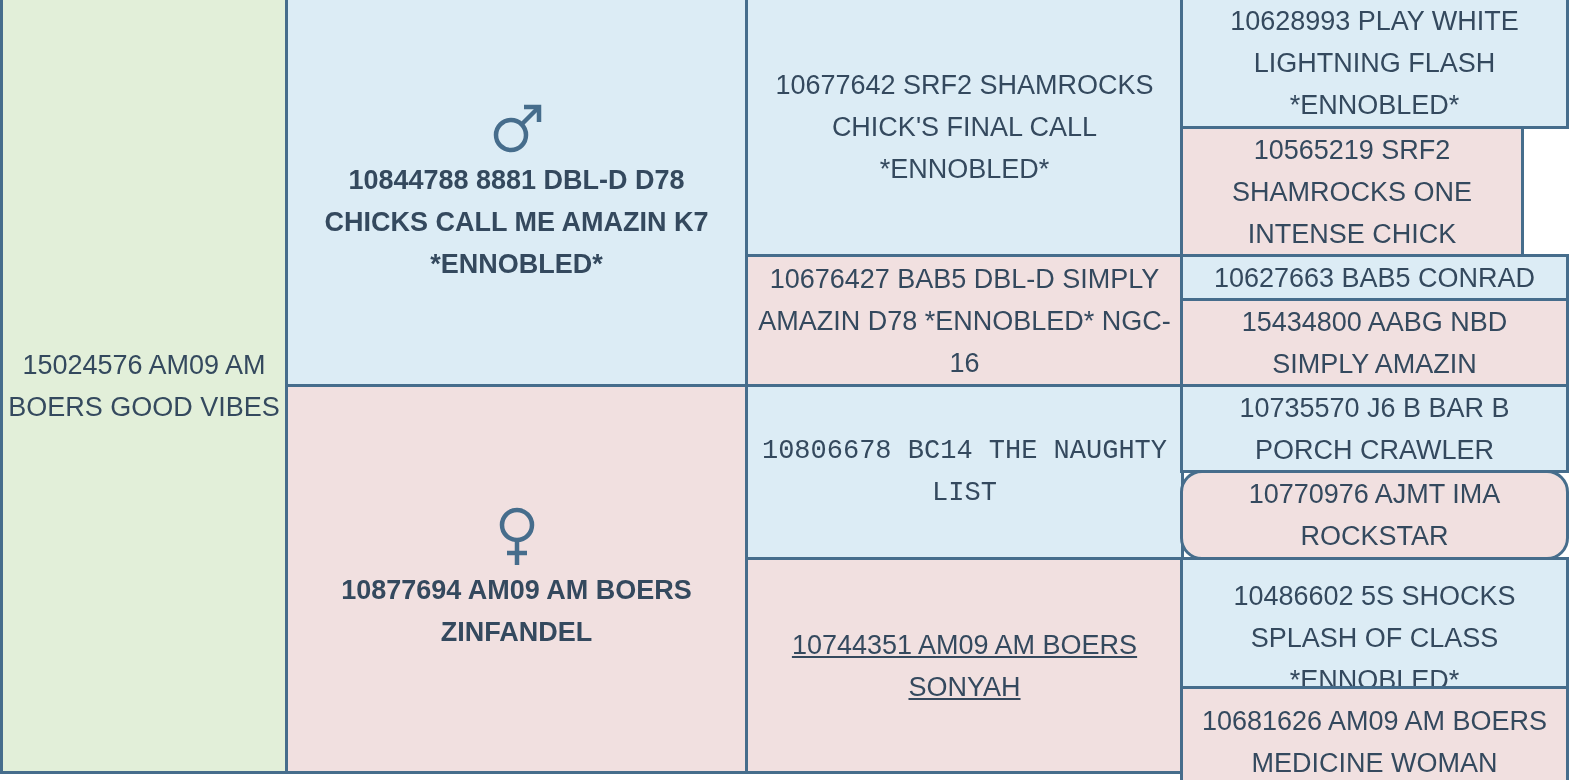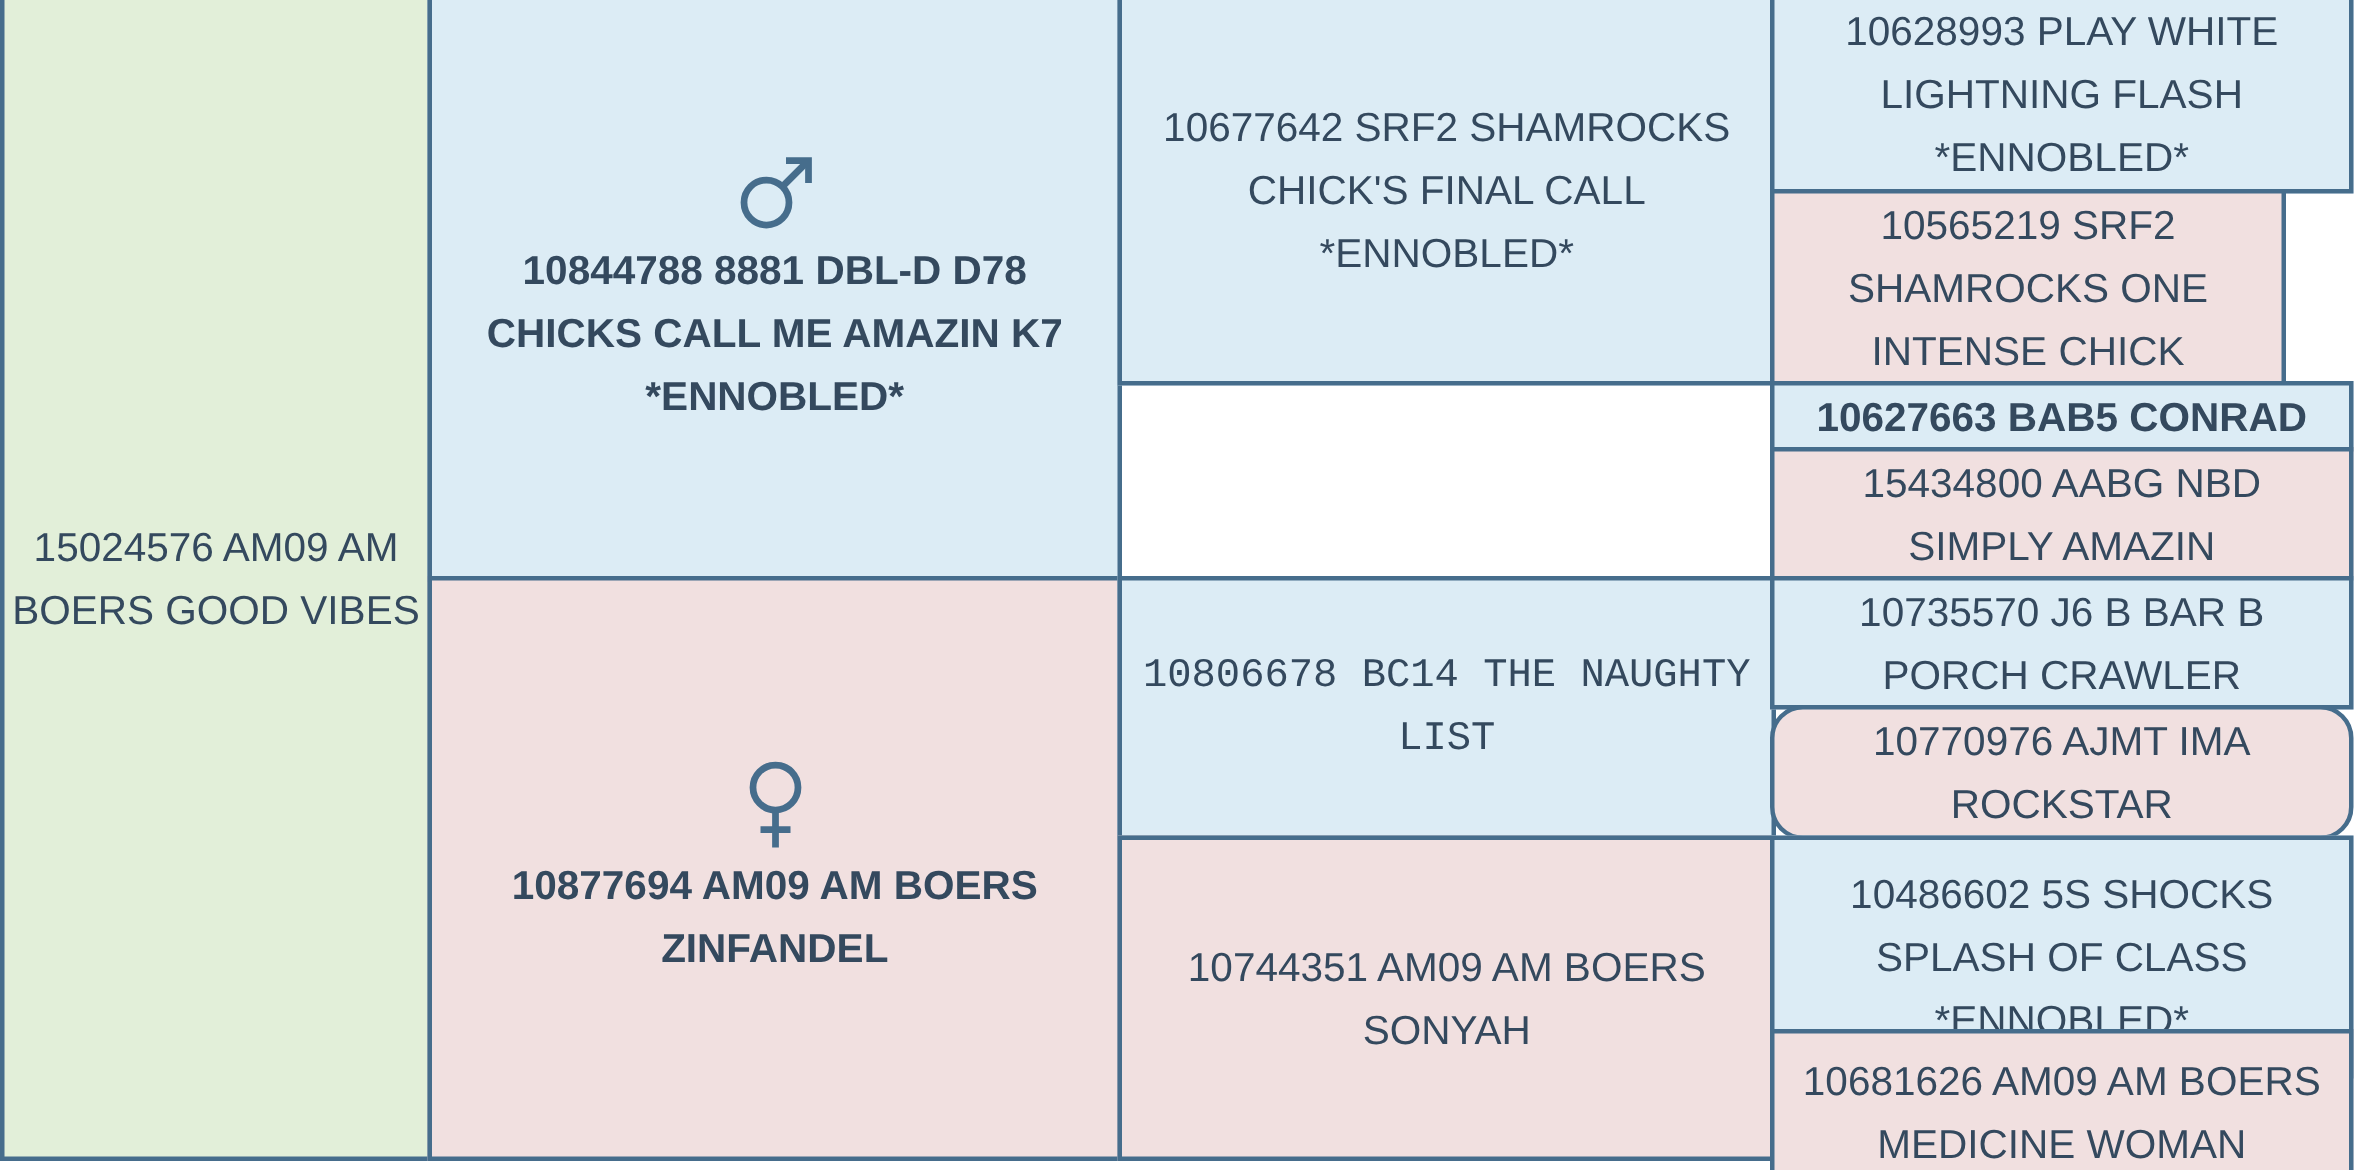--- a/index.html
+++ b/index.html
@@ -39,34 +39,37 @@
       <circle cx="22" cy="20" r="15" fill="none" stroke="#466d8c" stroke-width="4.5"></circle>
       <line x1="22" y1="35" x2="22" y2="60" stroke="#466d8c" stroke-width="4.5"></line>
       <line x1="12" y1="48" x2="32" y2="48" stroke="#466d8c" stroke-width="4.5"></line>
     </svg>
     <span>10877694 AM09 AM BOERS ZINFANDEL</span>
   </div>
 
   <div class="cell male" style="left:745px; top:-3px; width:439px; height:260px; padding:0 12px;">
     <span>10677642 SRF2 SHAMROCKS CHICK'S FINAL CALL *ENNOBLED*</span>
   </div>
+  <div class="cell female" style="left:745px; top:254px; width:439px; height:133px;">
+    <span>10676427 BAB5 DBL-D SIMPLY AMAZIN D78 *ENNOBLED* NGC-16</span>
+  </div>
   <div class="cell male" style="left:745px; top:384px; width:439px; height:176px; padding:0 8px;font-family:Liberation Mono, monospace;">
     <span>10806678 BC14 THE NAUGHTY LIST</span>
   </div>
-  <div class="cell female" style="left:745px; top:557px; width:439px; height:217px; padding:0 28px;">
+  <div class="cell female" style="left:745px; top:557px; width:439px; height:217px; padding:0 28px;text-decoration:underline;">
     <span>10744351 AM09 AM BOERS SONYAH</span>
   </div>
 
   <div class="cell male" style="left:1180px; top:-3px; width:389px; height:132px; padding:0 30px;">
     <span>10628993 PLAY WHITE LIGHTNING FLASH *ENNOBLED*</span>
   </div>
   <div class="cell female" style="left:1180px; top:126px; width:344px; height:131px;">
     <span>10565219 SRF2 SHAMROCKS ONE INTENSE CHICK</span>
   </div>
-  <div class="cell male" style="left:1180px; top:254px; width:389px; height:47px;font-weight:bold;">
+  <div class="cell male" style="left:1180px; top:254px; width:389px; height:47px;">
     <span>10627663 BAB5 CONRAD</span>
   </div>
   <div class="cell female" style="left:1180px; top:298px; width:389px; height:89px; padding:0 40px;">
     <span>15434800 AABG NBD SIMPLY AMAZIN</span>
   </div>
   <div class="cell male" style="left:1180px; top:384px; width:389px; height:89px; padding:0 40px;">
     <span>10735570 J6 B BAR B PORCH CRAWLER</span>
   </div>
   <div class="cell female" style="left:1180px; top:470px; width:389px; height:90px; padding:0 40px;border-radius:22px;">
     <span>10770976 AJMT IMA ROCKSTAR</span>

